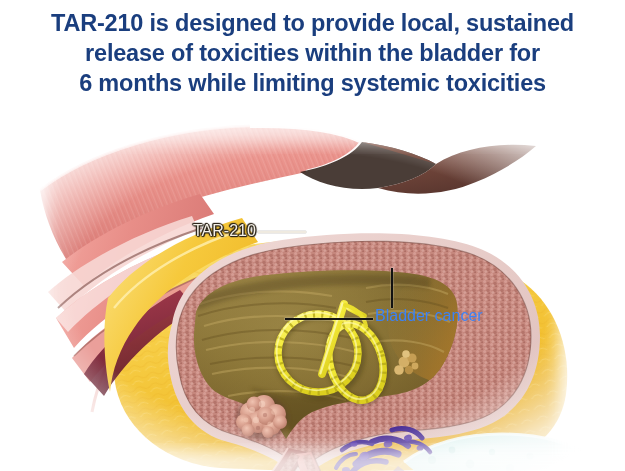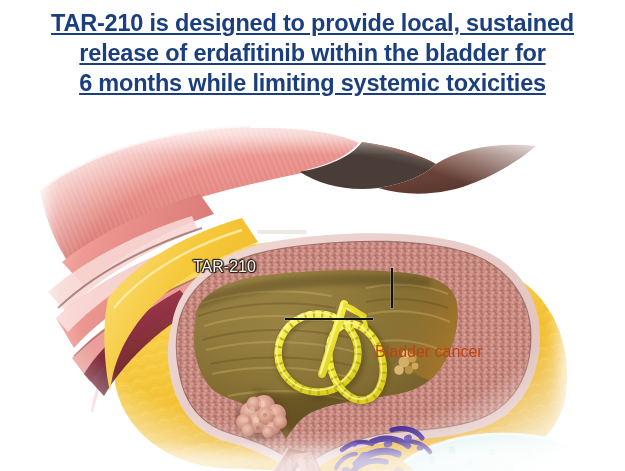--- a/index.html
+++ b/index.html
@@ -31,58 +31,56 @@
     z-index: 30;
   }
   .title-line {
     font-family: "Liberation Sans", sans-serif;
     font-weight: bold;
     font-size: 23.5px;
     line-height: 30px;
     letter-spacing: -0.2px;
     color: #1a3e7e;
     white-space: nowrap;
-    text-decoration: underline;
   }
 
   
   #illustration {
     position: absolute;
     left: 0;
     top: 112px;
     width: 625px;
     height: 359px;
     overflow: hidden;
   }
   #illustration svg { display: block; }
 
   
   .callout {
     position: absolute;
     z-index: 25;
     font-family: "Liberation Sans", sans-serif;
     white-space: nowrap;
     pointer-events: auto;
-    margin-top: 36px;
   }
   #label-tar210 {
     left: 193px;
     top: 222px;
     font-size: 16px;
     color: #f3efe6;
     text-shadow:
       -1.2px 0 1px #2b2419, 1.2px 0 1px #2b2419,
       0 -1.2px 1px #2b2419, 0 1.2px 1px #2b2419,
       -1px -1px 1px #2b2419, 1px 1px 1px #2b2419;
   }
   #label-bladder-cancer {
     left: 375px;
     top: 307px;
     font-size: 16px;
-    color: #c2410c;
+    color: #3b82f6;
   }
 
   
   .leader {
     position: absolute;
     z-index: 24;
     background: #121212;
     box-shadow: 0 0 0 0.5px rgba(255,255,255,0.35);
   }
   #leader-tar210 {
@@ -97,21 +95,21 @@
     left: 391px; top: 268px; width: 2px; height: 40px;
   }
 </style>
 </head>
 <body>
 
 <div id="slide">
 
   <div id="title-block">
     <div class="title-line">TAR-210 is designed to provide local, sustained</div>
-    <div class="title-line">release of erdafitinib within the bladder for</div>
+    <div class="title-line">release of toxicities within the bladder for</div>
     <div class="title-line">6 months while limiting systemic toxicities</div>
   </div>
 
   <div id="illustration">
     <svg width="625" height="359" viewBox="0 0 625 359" xmlns="http://www.w3.org/2000/svg">
       <defs>
 
         <radialGradient id="gVignette" cx="50%" cy="50%" r="62%">
           <stop offset="62%" stop-color="#ffffff" stop-opacity="0"></stop>
           <stop offset="86%" stop-color="#ffffff" stop-opacity="0.72"></stop>

